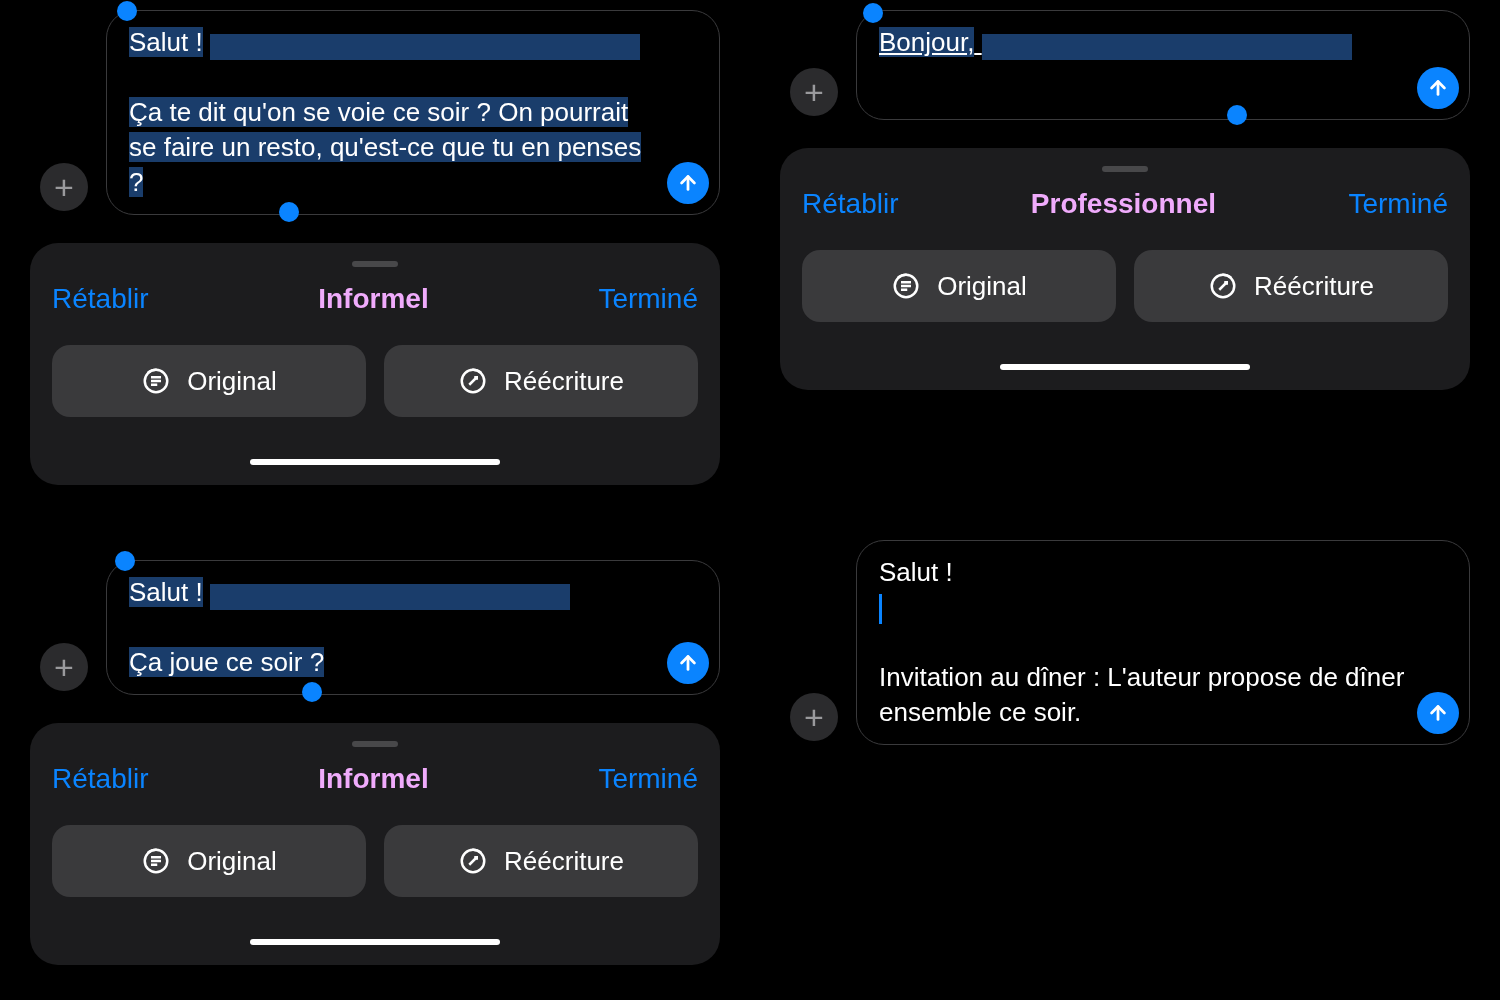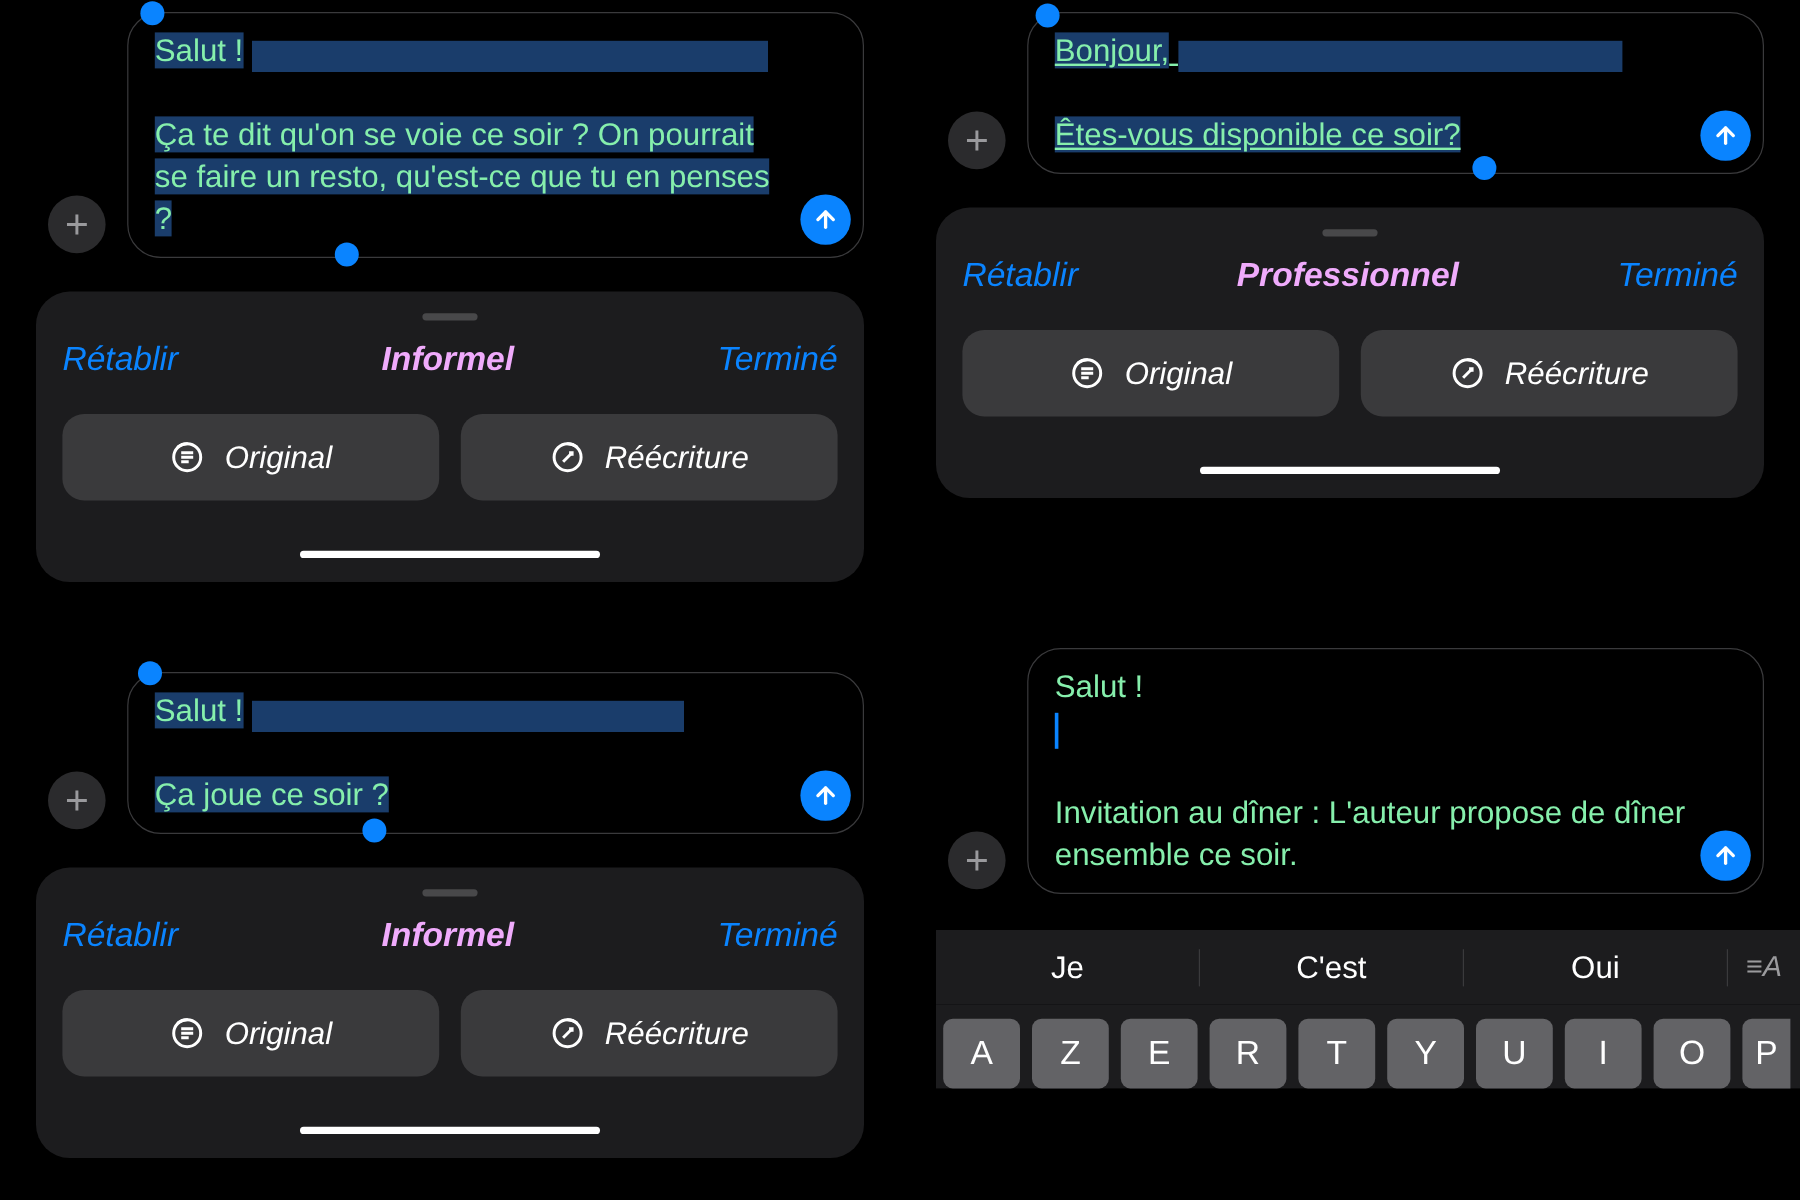--- a/index.html
+++ b/index.html
@@ -41,21 +41,21 @@
     margin-bottom: 4px;
   }
   .bubble {
     position: relative;
     flex: 1;
     border: 1.5px solid #3a3a3c;
     border-radius: 28px;
     padding: 14px 64px 14px 22px;
     font-size: 26px;
     line-height: 1.35;
-    color: #86efac;
+    color: #ffffff;
   }
   .bubble .sel {
     background: #1a3d6b;
   }
   .bold { font-weight: 400; }
   .send-btn {
     position: absolute;
     right: 10px; bottom: 10px;
     width: 42px; height: 42px;
     border-radius: 50%;
@@ -68,21 +68,20 @@
     width: 20px; height: 20px;
     background: #0a84ff;
     border-radius: 50%;
   }
   
   .panel {
     margin-top: 28px;
     background: #1c1c1e;
     border-radius: 28px;
     padding: 14px 22px 20px 22px;
-    font-style: italic;
   }
   .grabber {
     width: 46px; height: 6px;
     background: #48484a;
     border-radius: 3px;
     margin: 4px auto 16px auto;
   }
   .panel-head {
     display: flex;
     align-items: center;
@@ -221,21 +220,20 @@
 
   <div class="cell">
     <div class="compose-row">
       <div class="plus-btn">
         <span>+</span>
       </div>
       <div class="bubble" style="min-height:110px;text-decoration:underline;">
         <div class="dot" style="left:6px; top:-8px;"></div>
         <span class="sel">Bonjour,</span>
         <span class="sel" style="display:inline-block; width:370px; height:1em; vertical-align:bottom;"></span><br><br>
-        <span class="sel">Êtes-vous disponible ce soir?</span>
         <div class="dot" style="left:370px; bottom:-6px;"></div>
         <div class="send-btn">
           <svg viewBox="0 0 24 24" fill="none" stroke="#fff" stroke-width="3" stroke-linecap="round" stroke-linejoin="round">
               <path d="M12 19V5"></path>
               <path d="M5 12l7-7 7 7"></path>
             </svg>
         </div>
       </div>
     </div>
 
@@ -331,35 +329,15 @@
         <span class="bold">Invitation au dîner :</span><span> L'auteur propose de dîner ensemble ce soir.</span>
         <div class="send-btn">
           <svg viewBox="0 0 24 24" fill="none" stroke="#fff" stroke-width="3" stroke-linecap="round" stroke-linejoin="round">
               <path d="M12 19V5"></path>
               <path d="M5 12l7-7 7 7"></path>
             </svg>
         </div>
       </div>
     </div>
 
-    <div class="kb">
-      <div class="sugg-row">
-        <div class="sugg">Je</div>
-        <div class="sugg">C'est</div>
-        <div class="sugg">Oui</div>
-        <div class="sugg-tail">≡A</div>
-      </div>
-      <div class="key-row" style="padding-left:6px;">
-        <div class="key">A</div>
-        <div class="key">Z</div>
-        <div class="key">E</div>
-        <div class="key">R</div>
-        <div class="key">T</div>
-        <div class="key">Y</div>
-        <div class="key">U</div>
-        <div class="key">I</div>
-        <div class="key">O</div>
-        <div class="key" style="width:40px; border-top-right-radius:0; border-bottom-right-radius:0;">P</div>
-      </div>
-    </div>
   </div>
 
 </div>
 
 </body></html>

